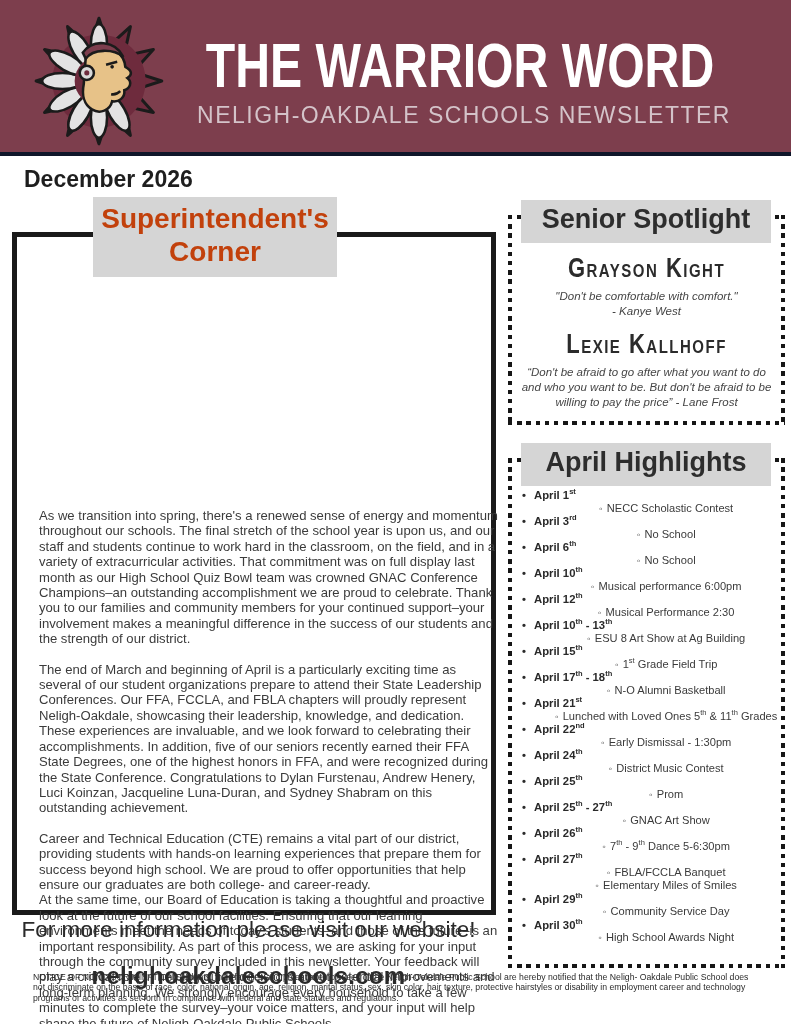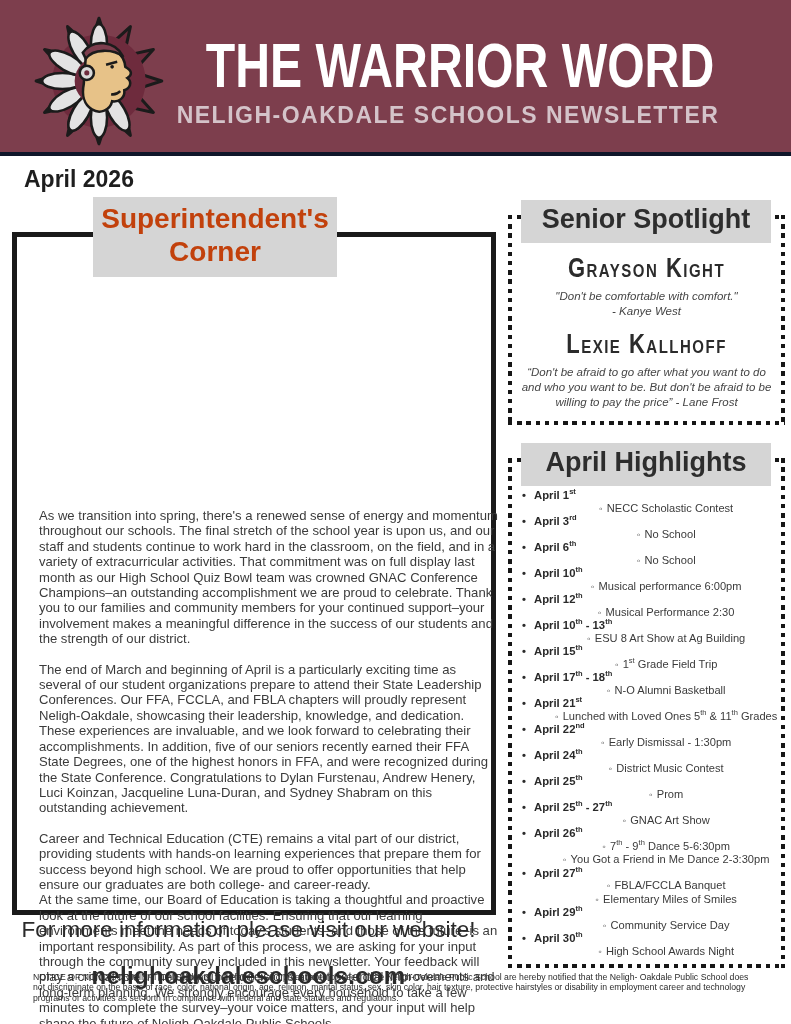--- a/index.html
+++ b/index.html
@@ -6,22 +6,22 @@
   .page{position:relative;width:791px;height:1024px;background:#ffffff;margin:0 auto;
         font-family:"Liberation Sans",sans-serif;overflow:hidden;}
 
   
   .masthead{position:absolute;top:0;left:0;width:791px;height:152px;background:#7D3E4D;
             border-bottom:4px solid #0f172a;}
   .logo{position:absolute;left:26px;top:4px;width:152px;height:152px;}
   .masthead-title{position:absolute;left:160px;top:28px;width:600px;text-align:center;
        color:#ffffff;font-size:56px;font-weight:bold;letter-spacing:0px;white-space:nowrap;
        transform:scale(0.86,1.14);transform-origin:center top;}
-  .masthead-subtitle{position:absolute;left:148px;top:102px;width:600px;text-align:center;
-       color:#D4C3C9;font-size:23px;font-weight:bold;letter-spacing:1.5px;white-space:nowrap;}
+  .masthead-subtitle{position:absolute;left:164px;top:102px;width:600px;text-align:center;
+       color:#D4C3C9;font-size:23px;font-weight:normal;letter-spacing:1.5px;white-space:nowrap;}
 
   
   .issue-date{position:absolute;left:24px;top:166px;font-size:23px;font-weight:bold;color:#1E1E1E;}
 
   
   .sc-box{position:absolute;left:12px;top:232px;width:484px;height:683px;
           border:5px solid #1A1A1A;background:#fff;box-sizing:border-box;}
   .sc-heading{position:absolute;left:93px;top:197px;width:244px;padding:5px 0 9px;
           background:#D5D5D5;text-align:center;font-size:28px;font-weight:bold;color:#c2410c;
           line-height:1.18;z-index:2;}
@@ -150,21 +150,21 @@
         <circle cx="85" cy="62" r="1.8" fill="#1b1b1b" stroke="none"></circle>
         <path d="M93,86 q-4,4 -9,3" stroke-width="2.5" fill="none"></path>
         <circle cx="60" cy="68" r="7" fill="#D9D9D9" stroke-width="2.5"></circle>
         <circle cx="60" cy="68" r="2.5" fill="#6E2B3D" stroke="none"></circle>
       </g>
     </svg>
     <h1 class="masthead-title" style="margin:0;">THE WARRIOR WORD</h1>
     <div class="masthead-subtitle">NELIGH-OAKDALE SCHOOLS NEWSLETTER</div>
   </header>
 
-  <div class="issue-date">April 2026</div>
+  <div class="issue-date">December 2026</div>
 
   <div class="sc-heading">Superintendent's Corner</div>
   <section class="sc-box">
     <div class="sc-body" id="sc-paragraphs">
         <p>As we transition into spring, there's a renewed sense of energy and momentum throughout our schools. The final stretch of the school year is upon us, and our staff and students continue to work hard in the classroom, on the field, and in a variety of extracurricular activities. That commitment was on full display last month as our High School Quiz Bowl team was crowned GNAC Conference Champions–an outstanding accomplishment we are proud to celebrate. Thank you to our families and community members for your continued support–your involvement makes a meaningful difference in the success of our students and the strength of our district.</p>
         <p>The end of March and beginning of April is a particularly exciting time as several of our student organizations prepare to attend their State Leadership Conferences. Our FFA, FCCLA, and FBLA chapters will proudly represent Neligh-Oakdale, showcasing their leadership, knowledge, and dedication. These experiences are invaluable, and we look forward to celebrating their accomplishments. In addition, five of our seniors recently earned their FFA State Degrees, one of the highest honors in FFA, and were recognized during the State Conference. Congratulations to Dylan Furstenau, Andrew Henery, Luci Koinzan, Jacqueline Luna-Duran, and Sydney Shabram on this outstanding achievement.</p>
         <p>Career and Technical Education (CTE) remains a vital part of our district, providing students with hands-on learning experiences that prepare them for success beyond high school. We are proud to offer opportunities that help ensure our graduates are both college- and career-ready.
 At the same time, our Board of Education is taking a thoughtful and proactive look at the future of our school facilities. Ensuring that our learning environments meet the needs of today's students–and those of the future–is an important responsibility. As part of this process, we are asking for your input through the community survey included in this newsletter. Your feedback will play a critical role in helping guide decisions about potential improvements and long-term planning. We strongly encourage every household to take a few minutes to complete the survey–your voice matters, and your input will help shape the future of Neligh-Oakdale Public Schools.</p>
       </div>
   </section>
@@ -244,21 +244,20 @@
           <div class="hl-date-row"><span class="hl-bullet">•</span>April 25<sup>th</sup></div>
           <div class="hl-event"><span class="hl-sub-bullet">◦</span>Prom</div>
         </li>
         <li>
           <div class="hl-date-row"><span class="hl-bullet">•</span>April 25<sup>th</sup> - 27<sup>th</sup></div>
           <div class="hl-event"><span class="hl-sub-bullet">◦</span>GNAC Art Show</div>
         </li>
         <li>
           <div class="hl-date-row"><span class="hl-bullet">•</span>April 26<sup>th</sup></div>
           <div class="hl-event"><span class="hl-sub-bullet">◦</span>7<sup>th</sup> - 9<sup>th</sup> Dance 5-6:30pm</div>
-          <div class="hl-event"><span class="hl-sub-bullet">◦</span>You Got a Friend in Me Dance 2-3:30pm</div>
         </li>
         <li>
           <div class="hl-date-row"><span class="hl-bullet">•</span>April 27<sup>th</sup></div>
           <div class="hl-event"><span class="hl-sub-bullet">◦</span>FBLA/FCCLA Banquet</div>
           <div class="hl-event"><span class="hl-sub-bullet">◦</span>Elementary Miles of Smiles</div>
         </li>
         <li>
           <div class="hl-date-row"><span class="hl-bullet">•</span>Apirl 29<sup>th</sup></div>
           <div class="hl-event"><span class="hl-sub-bullet">◦</span>Community Service Day</div>
         </li>

